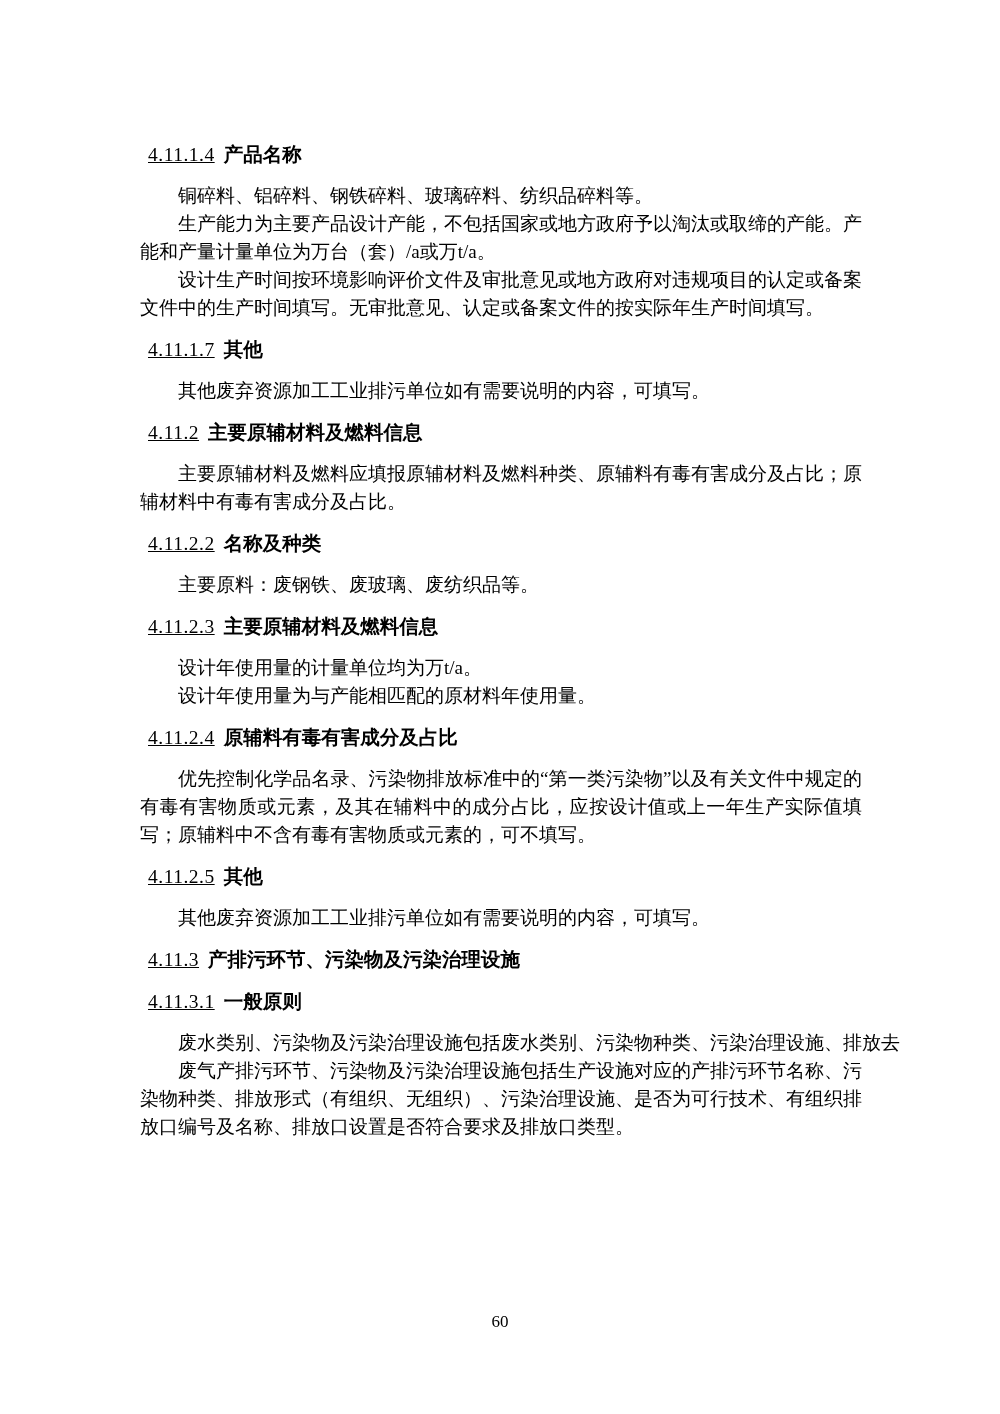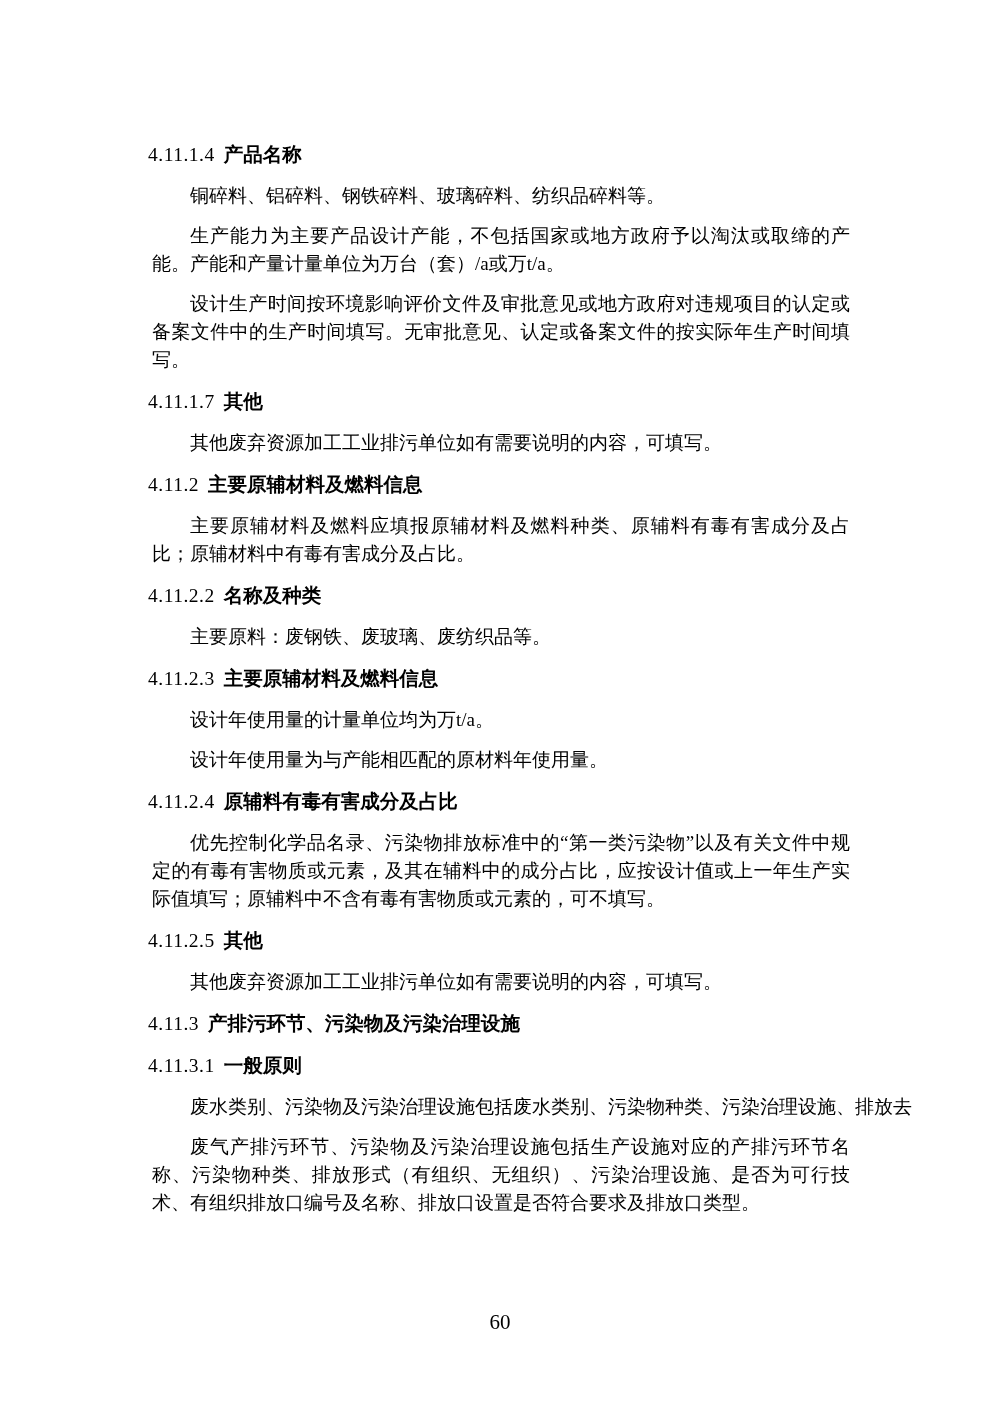--- a/index.html
+++ b/index.html
@@ -29,39 +29,40 @@
     line-height: 28px;
     font-weight: bold;
     font-family: "Liberation Sans", "DejaVu Sans", sans-serif;
     white-space: nowrap;
   }
   .heading .h-num {
     font-family: "Liberation Serif", "DejaVu Serif", serif;
     font-weight: normal;
     margin-right: 9px;
     letter-spacing: 0.5px;
+    text-decoration: underline;
   }
   .para {
-    margin: 12px;
+    margin: 0;
     font-size: 19px;
     line-height: 28px;
     text-align: justify;
     text-indent: 2em;
   }
   .para.fill {
     text-align-last: justify;
     white-space: nowrap;
   }
   .footer {
     position: absolute;
     top: 1310px;
     left: 0;
     width: 100%;
     text-align: center;
-    font-size: 21px;
+    font-size: 17px;
     line-height: 24px;
     font-family: "Liberation Serif", "DejaVu Serif", serif;
   }
 </style>
 </head>
 <body>
 
 <div class="page">
   <div class="content">
       <div class="heading"><span class="h-num">4.11.1.4</span><span class="h-title">产品名称</span></div>

